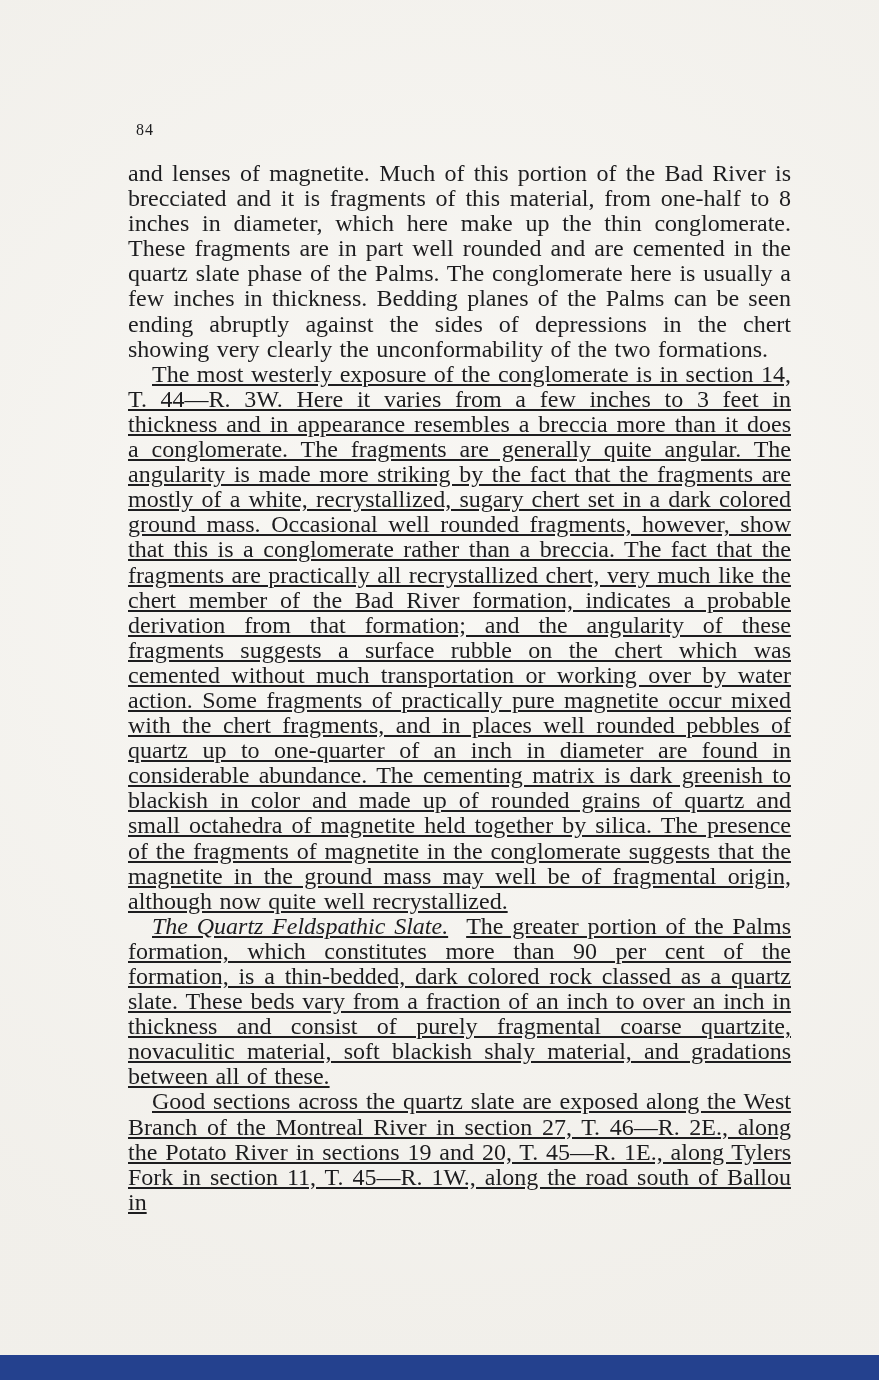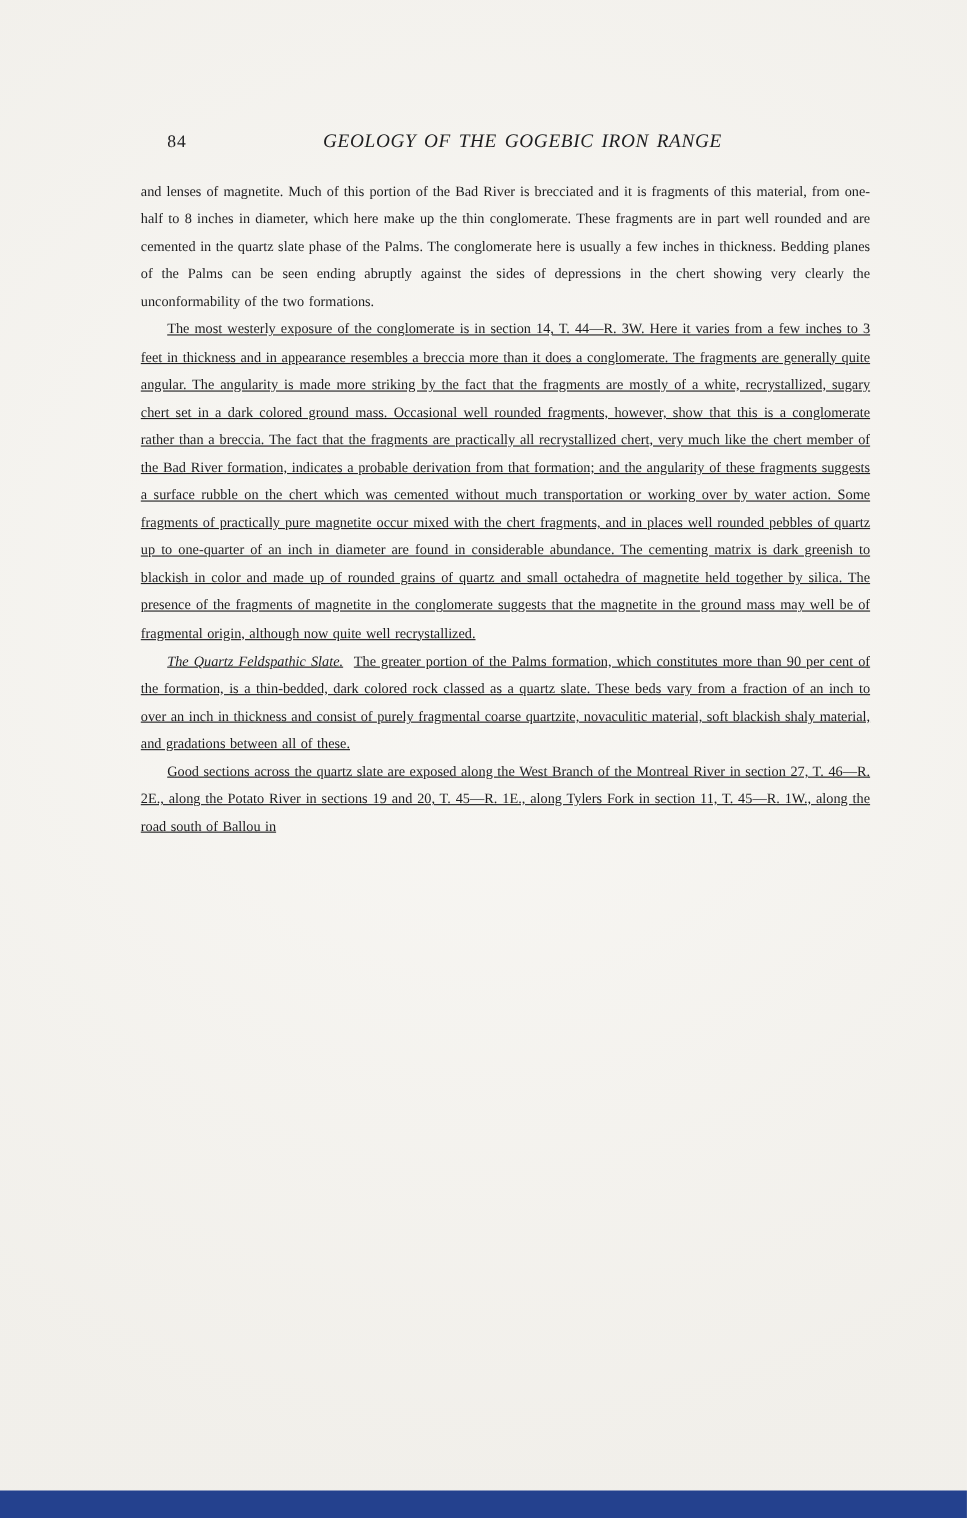--- a/index.html
+++ b/index.html
@@ -21,21 +21,20 @@
     background:
       radial-gradient(circle at 50% 40%, rgba(255,255,255,0.35), rgba(0,0,0,0.015) 85%),
       var(--paper, #f5f3ee);
   }
   .running-header {
     position: absolute;
     top: 118px;
     left: 128px;
     width: 662px;
     height: 26px;
-    margin-left: 16px;
   }
   .pageno {
     position: absolute;
     left: 8px;
     top: 3px;
     font-size: 16px;
     letter-spacing: 1px;
   }
   .header-title {
     position: absolute;
@@ -46,21 +45,21 @@
     font-style: italic;
     font-size: 17.5px;
     letter-spacing: 0.6px;
     word-spacing: 2px;
   }
   .text-block {
     position: absolute;
     top: 161px;
     left: 128px;
     width: 663px;
-    font-size: 13px;
+    font-size: 24px;
     line-height: 25.1px;
     text-align: justify;
     word-spacing: 0.06em;
   }
   .para {
     margin: 0;
     padding: 0;
   }
   .para.indent {
     text-indent: 24px;
@@ -81,21 +80,20 @@
     background: var(--bottom-bar, #24418e);
   }
 </style>
 </head>
 <body>
 
 <div class="sheet">
 
   <header class="running-header">
     <span class="pageno">84</span>
-    <span class="header-title">GEOLOGY OF THE GOGEBIC IRON RANGE</span>
   </header>
 
   <main class="text-block">
     <p class="para">and lenses of magnetite.  Much of this portion of the Bad River is brecciated and it is fragments of this material, from one-half to 8 inches in diameter, which here make up the thin conglomerate. These fragments are in part well rounded and are cemented in the quartz slate phase of the Palms.  The conglomerate here is usually a few inches in thickness.  Bedding planes of the Palms can be seen ending abruptly against the sides of depressions in the chert showing very clearly the unconformability of the two formations.</p>
     <p class="para indent">The most westerly exposure of the conglomerate is in section 14, T. 44—R. 3W.  Here it varies from a few inches to 3 feet in thickness and in appearance resembles a breccia more than it does a conglomerate.  The fragments are generally quite angular.  The angularity is made more striking by the fact that the fragments are mostly of a white, recrystallized, sugary chert set in a dark colored ground mass.  Occasional well rounded fragments, however, show that this is a conglomerate rather than a breccia.  The fact that the fragments are practically all recrystallized chert, very much like the chert member of the Bad River formation, indicates a probable derivation from that formation; and the angularity of these fragments suggests a surface rubble on the chert which was cemented without much transportation or working over by water action.  Some fragments of practically pure magnetite occur mixed with the chert fragments, and in places well rounded pebbles of quartz up to one-quarter of an inch in diameter are found in considerable abundance.  The cementing matrix is dark greenish to blackish in color and made up of rounded grains of quartz and small octahedra of magnetite held together by silica.  The presence of the fragments of magnetite in the conglomerate suggests that the magnetite in the ground mass may well be of fragmental origin, although now quite well recrystallized.</p>
     <p class="para indent"><i class="lead">The Quartz Feldspathic Slate.</i><span class="after-lead">The greater portion of the Palms formation, which constitutes more than 90 per cent of the formation, is a thin-bedded, dark colored rock classed as a quartz slate. These beds vary from a fraction of an inch to over an inch in thickness and consist of purely fragmental coarse quartzite, novaculitic material, soft blackish shaly material, and gradations between all of these.</span></p>
     <p class="para indent">Good sections across the quartz slate are exposed along the West Branch of the Montreal River in section 27, T. 46—R. 2E., along the Potato River in sections 19 and 20, T. 45—R. 1E., along Tylers Fork in section 11, T. 45—R. 1W., along the road south of Ballou in</p>
   </main>
 
   <div class="bottom-bar"></div>

